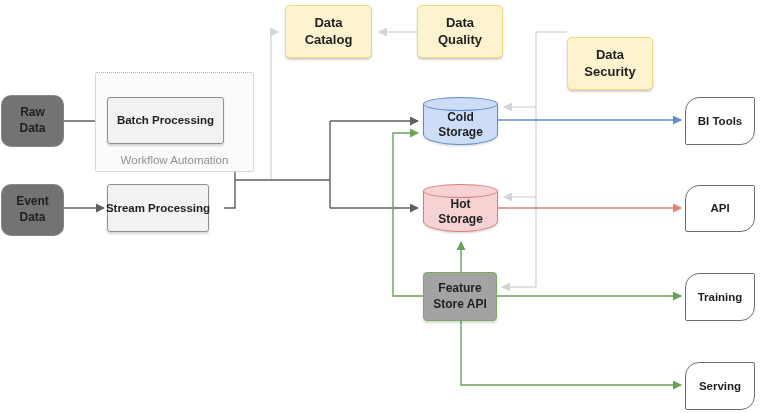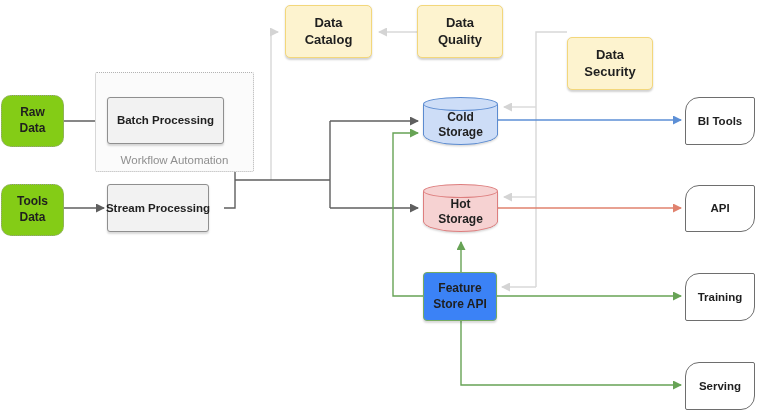--- a/index.html
+++ b/index.html
@@ -11,21 +11,21 @@
   .node{position:absolute;display:flex;align-items:center;justify-content:center;
         box-sizing:border-box;text-align:center;font-weight:700;font-size:12px;line-height:1.3;}
   .lbl{display:block;text-align:center;}
 
   
   .gov{background:#fdf3cf;border:1.5px solid #f3d77b;border-radius:5px;
        box-shadow:0 1.5px 2px rgba(0,0,0,.18);font-size:13px;}
   .gov .lbl{width:62px;}
 
   
-  .src{background:#84cc16;border:1.6px dotted #9a9a9a;border-radius:10px;}
+  .src{background:#737373;border:1.6px dotted #9a9a9a;border-radius:10px;}
   .src .lbl{width:40px;}
 
   
   .wf{background:#fbfbfb;border:1.4px dotted #b3b3b3;border-radius:2px;}
   .wf-label{position:absolute;left:0;right:0;bottom:5px;text-align:center;
             color:#8f8f8f;font-weight:400;font-size:11.5px;margin-top:6px;}
 
   
   .proc{background:#f2f2f2;border:1.5px solid #8f8f8f;border-radius:3px;
         box-shadow:0 1.5px 2px rgba(0,0,0,.15);font-size:11.5px;white-space:nowrap;}
@@ -40,21 +40,21 @@
             box-shadow:0 1.5px 2px rgba(0,0,0,.15);}
   .cyl-label{position:absolute;left:0;right:0;top:13px;z-index:3;
              font-weight:700;font-size:12px;line-height:1.25;text-align:center;}
   .cyl-label .lbl{width:58px;margin:0 auto;}
   .cold .cyl-top{background:#cdddf7;border:1.5px solid #5b8bd0;}
   .cold .cyl-body{background:#cdddf7;border:1.5px solid #5b8bd0;}
   .hot .cyl-top{background:#f6d2d2;border:1.5px solid #dd7e7e;}
   .hot .cyl-body{background:#f6d2d2;border:1.5px solid #dd7e7e;}
 
   
-  .feat{background:#3b82f6;border:1.5px solid #76ab61;border-radius:4px;
+  .feat{background:#a3a3a3;border:1.5px solid #76ab61;border-radius:4px;
         box-shadow:0 1.5px 2px rgba(0,0,0,.15);}
   .feat .lbl{width:62px;}
 
   
   .card{background:#ffffff;border:1.3px solid #6e6e6e;border-radius:14px 2px 14px 2px;
         font-size:11.5px;white-space:nowrap;}
 </style>
 </head>
 <body>
 
@@ -108,21 +108,21 @@
     <span class="lbl">Data Quality</span>
   </div>
   <div class="node gov" style="left:567px;top:5px;width:86px;height:53px;margin-top:32px;">
     <span class="lbl">Data Security</span>
   </div>
 
   <div class="node src" style="left:1px;top:95px;width:63px;height:52px;">
     <span class="lbl">Raw Data</span>
   </div>
   <div class="node src" style="left:1px;top:184px;width:63px;height:52px;">
-    <span class="lbl">Tools Data</span>
+    <span class="lbl">Event Data</span>
   </div>
 
   <div class="wf" style="position:absolute;left:95px;top:72px;width:157px;height:98px;">
     <div class="wf-label">Workflow Automation</div>
   </div>
   <div class="node proc" style="left:107px;top:97px;width:117px;height:47px;">
     <span class="lbl">Batch Processing</span>
   </div>
   <div class="node proc" style="left:107px;top:184px;width:102px;height:48px;">
     <span class="lbl">Stream Processing</span>

